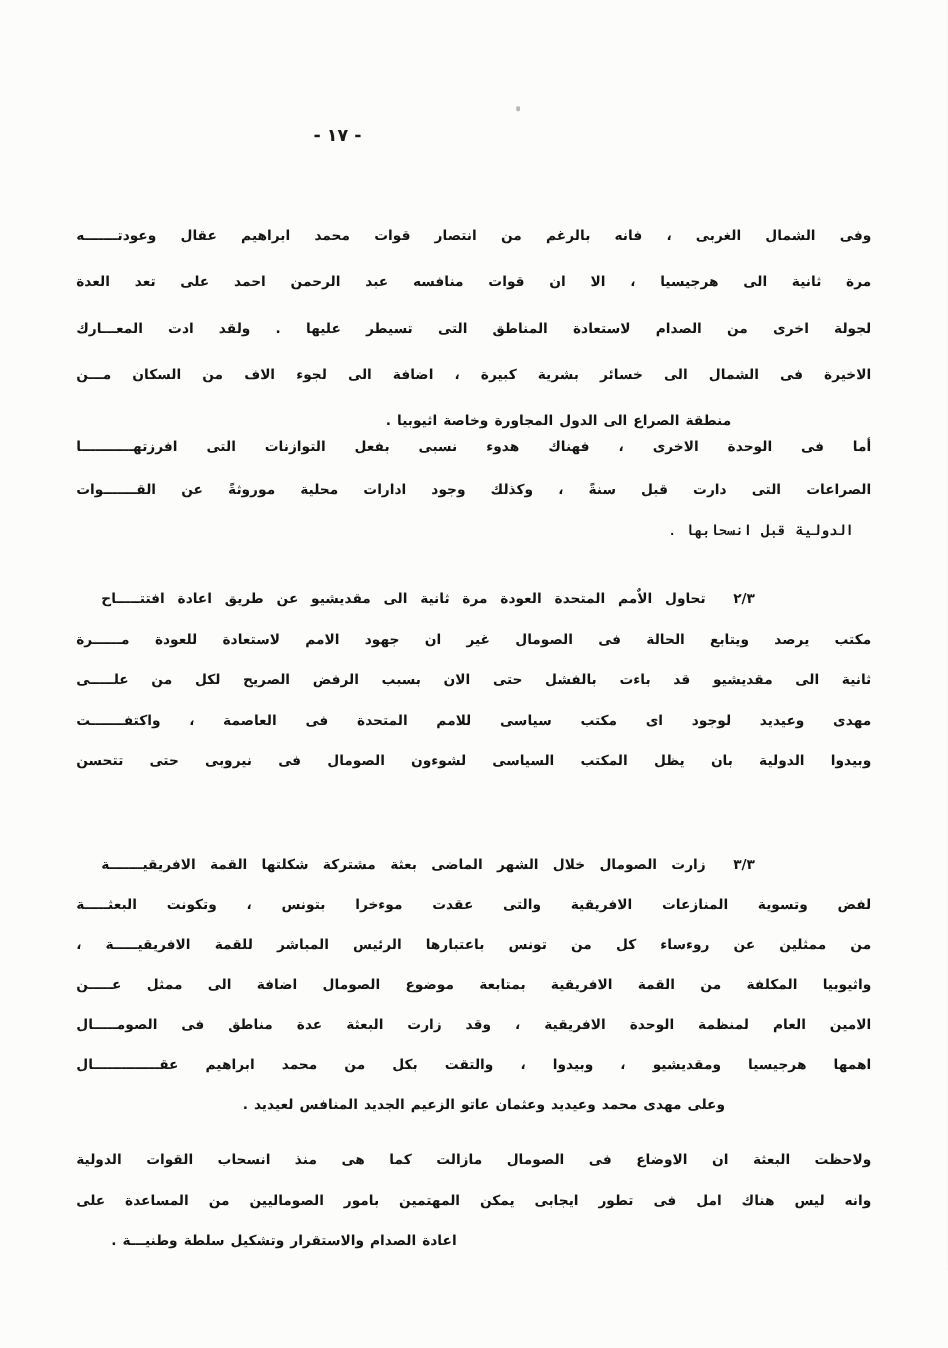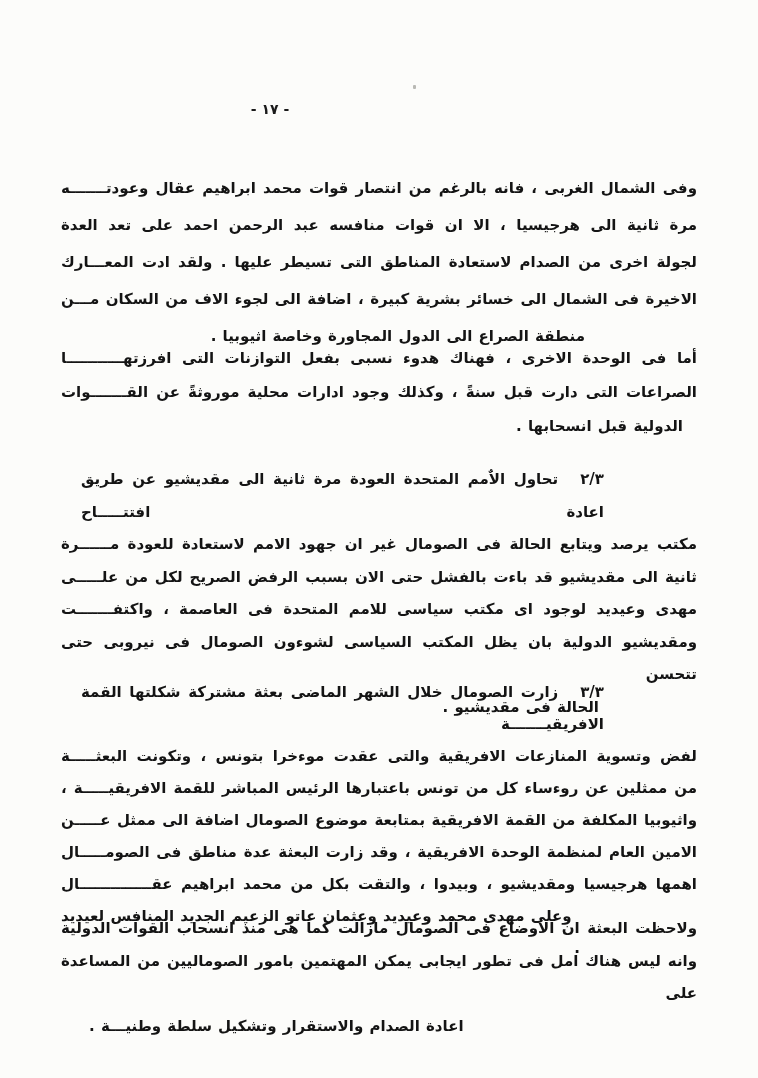--- a/index.html
+++ b/index.html
@@ -30,21 +30,21 @@
     font-size: 14px;
     font-weight: bold;
     letter-spacing: 2px;
     color: #1a1a1a;
     direction: rtl;
   }
   .para {
     position: absolute;
     right: 61px;
     left: 61px;
-    font-size: 15px;
+    font-size: 11px;
     font-weight: bold;
     color: #141414;
   }
   .line {
     text-align: justify;
     text-align-last: justify;
     white-space: normal;
     word-spacing: 1px;
   }
   #p1 { top: 170px; }
@@ -61,21 +61,21 @@
   
   .first-indent {
     padding-right: 93px;
     padding-left: 20px;
   }
   .secnum {
     margin-left: 22px;
     white-space: nowrap;
   }
   
-  .end-r14  { text-align: left; text-align-last: right; padding-right: 14px; }
+  .end-r14  { text-align: left; text-align-last: right; padding-right: 14px; font-family: Liberation Mono, monospace; }
   .end-r100 { text-align: right; text-align-last: right; padding-right: 98px; }
   .end-r112 { text-align: center; text-align-last: right; padding-right: 112px; }
   .end-r117 { text-align: left; text-align-last: right; padding-right: 117px; }
   .end-left { text-align: left;  text-align-last: left;  padding-left: 28px; }
 
   
   .speck {
     position: absolute;
     top: 85px;
     left: 413px;
@@ -108,22 +108,21 @@
     <div class="line end-r14">الدولية قبل انسحابها .</div>
   </div>
 
   <div class="para" id="p3">
     <div class="line first-indent">
       <span class="secnum">٢/٣</span><span>تحاول الاٌمم المتحدة العودة مرة ثانية الى مقديشيو عن طريق اعادة افتتـــــاح</span>
     </div>
     <div class="line">مكتب يرصد ويتابع الحالة فى الصومال غير ان جهود الامم لاستعادة للعودة مــــــرة</div>
     <div class="line">ثانية  الى مقديشيو قد باءت بالفشل حتى الان بسبب الرفض الصريح لكل من علـــــى</div>
     <div class="line">مهدى  وعيديد لوجود اى مكتب سياسى للامم المتحدة فى العاصمة ،  واكتفـــــــت</div>
-    <div class="line">ومقديشيو الدولية بان يظل المكتب السياسى لشوءون الصومال فى نيروبى حتى تتحسن</div>
-    <div class="line end-r100">الحالة فى مقديشيو .</div>
+    <div class="line">وبيدوا الدولية بان يظل المكتب السياسى لشوءون الصومال فى نيروبى حتى تتحسن</div>
   </div>
 
   <div class="para" id="p4">
     <div class="line first-indent">
       <span class="secnum">٣/٣</span><span>زارت الصومال خلال الشهر الماضى بعثة مشتركة شكلتها القمة الافريقيـــــــة</span>
     </div>
     <div class="line">لفض وتسوية المنازعات الافريقية والتى عقدت موءخرا بتونس ، وتكونت البعثـــــة</div>
     <div class="line">من ممثلين عن روءساء  كل من تونس باعتبارها  الرئيس المباشر للقمة الافريقيـــــة ،</div>
     <div class="line">واثيوبيا  المكلفة من القمة الافريقية بمتابعة موضوع الصومال اضافة الى ممثل عـــــن</div>
     <div class="line">الامين العام لمنظمة الوحدة الافريقية ، وقد زارت البعثة عدة مناطق فى الصومـــــال</div>

